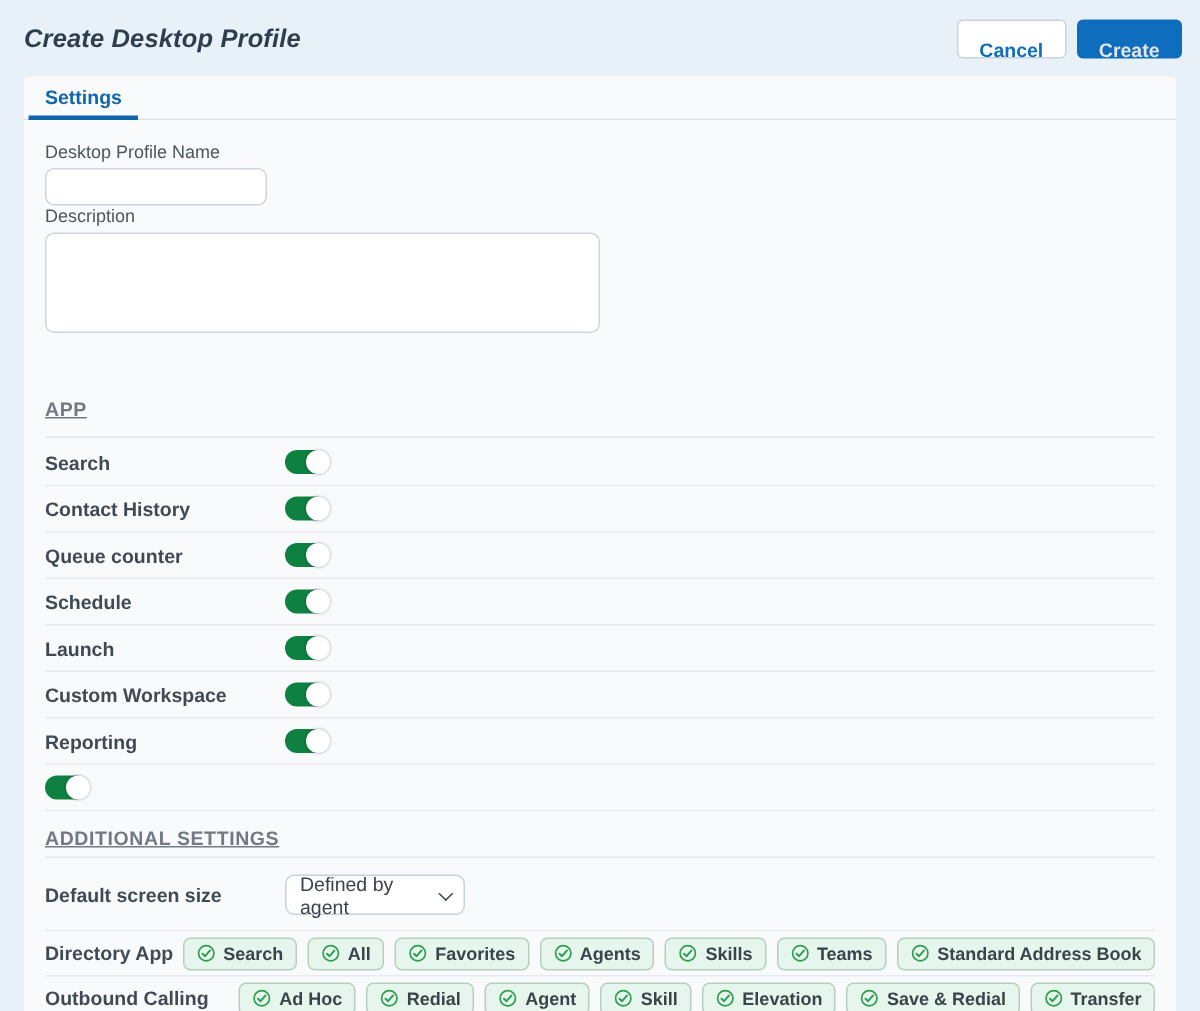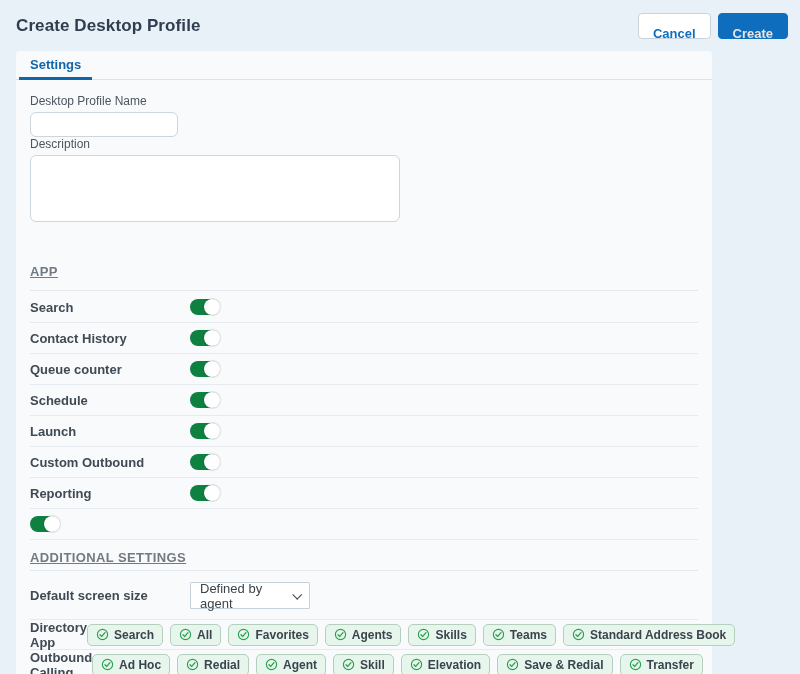--- a/index.html
+++ b/index.html
@@ -8,31 +8,31 @@
     font-family:"Liberation Sans","DejaVu Sans",sans-serif;
     background:#e8f0f8;
     color:#3f4a54;
   }
   
   .page-header {
     height:51px;
     display:flex; align-items:center; justify-content:space-between;
     padding:0 12px 0 16px;
   }
-  .page-title { font-size:17px; font-weight:bold; color:#2f3e4e; letter-spacing:.1px; }
+  .page-title { font-size:17px; font-weight:bold; color:#2f3e4e; letter-spacing:.1px;font-style:italic; }
   .header-actions { display:flex; gap:7px; }
   .btn {
     font-family:inherit; font-size:13px; font-weight:bold;
     height:24px; padding:12px 14px; border-radius:4px; cursor:pointer;
   }
   .btn-secondary { background:#ffffff; color:#0e6dbd; border:1px solid #c9d4dc; }
   .btn-primary  { background:#0e6dbd; color:#e5e5e5; border:1px solid #0e6dbd; }
   
   .panel {
-    margin-left:16px; width:696px; height:623px;
+    margin-left:16px; width:768px; height:623px;
     background:#f9fafc; border-radius:3px 3px 0 0;
   }
   .tabbar { height:29px; border-bottom:1px solid #dde4e9; padding-left:3px; display:flex; }
   .tab {
     display:inline-flex; align-items:center; height:29px; padding:0 11px;
     font-size:13px; font-weight:bold; color:#1166a9;
     border-bottom:3px solid #1166a9; cursor:pointer;
   }
   
   .form-row { display:flex; padding:14px 14px 0 14px;flex-direction:column; }
@@ -68,21 +68,21 @@
     background:#0e8040; cursor:pointer; display:inline-block; flex:0 0 auto;
   }
   .knob {
     position:absolute; top:0px; left:14px; width:16px; height:16px;
     border-radius:50%; background:#ffffff;
     box-shadow:0 0 2px rgba(0,0,0,.35);
   }
   
   .select-box {
     position:relative; width:120px; height:27px; background:#ffffff;
-    border:1px solid #c6d1d9; border-radius:1px; cursor:pointer;
+    border:1px solid #c6d1d9; border-radius:6px; cursor:pointer;
     display:flex; align-items:center; padding:0 24px 0 9px;
     font-size:13px; color:#3a434c;
   }
   .select-caret {
     position:absolute; right:9px; top:9px; width:7px; height:7px;
     border-right:1.6px solid #3a434c; border-bottom:1.6px solid #3a434c;
     transform:rotate(45deg) translateY(-1px);
   }
   
   .chips { display:flex; gap:7px; flex-wrap:nowrap; }
@@ -157,21 +157,21 @@
 
 
   <div class="trow">
     <span class="rlabel">Launch</span>
     <span class="toggle">
           <span class="knob"></span>
         </span>
   </div>
 
   <div class="trow">
-    <span class="rlabel">Custom Outbound</span>
+    <span class="rlabel">Custom Workspace</span>
     <span class="toggle">
           <span class="knob"></span>
         </span>
   </div>
 
   <div class="trow">
     <span class="rlabel">Reporting</span>
     <span class="toggle">
           <span class="knob"></span>
         </span>

